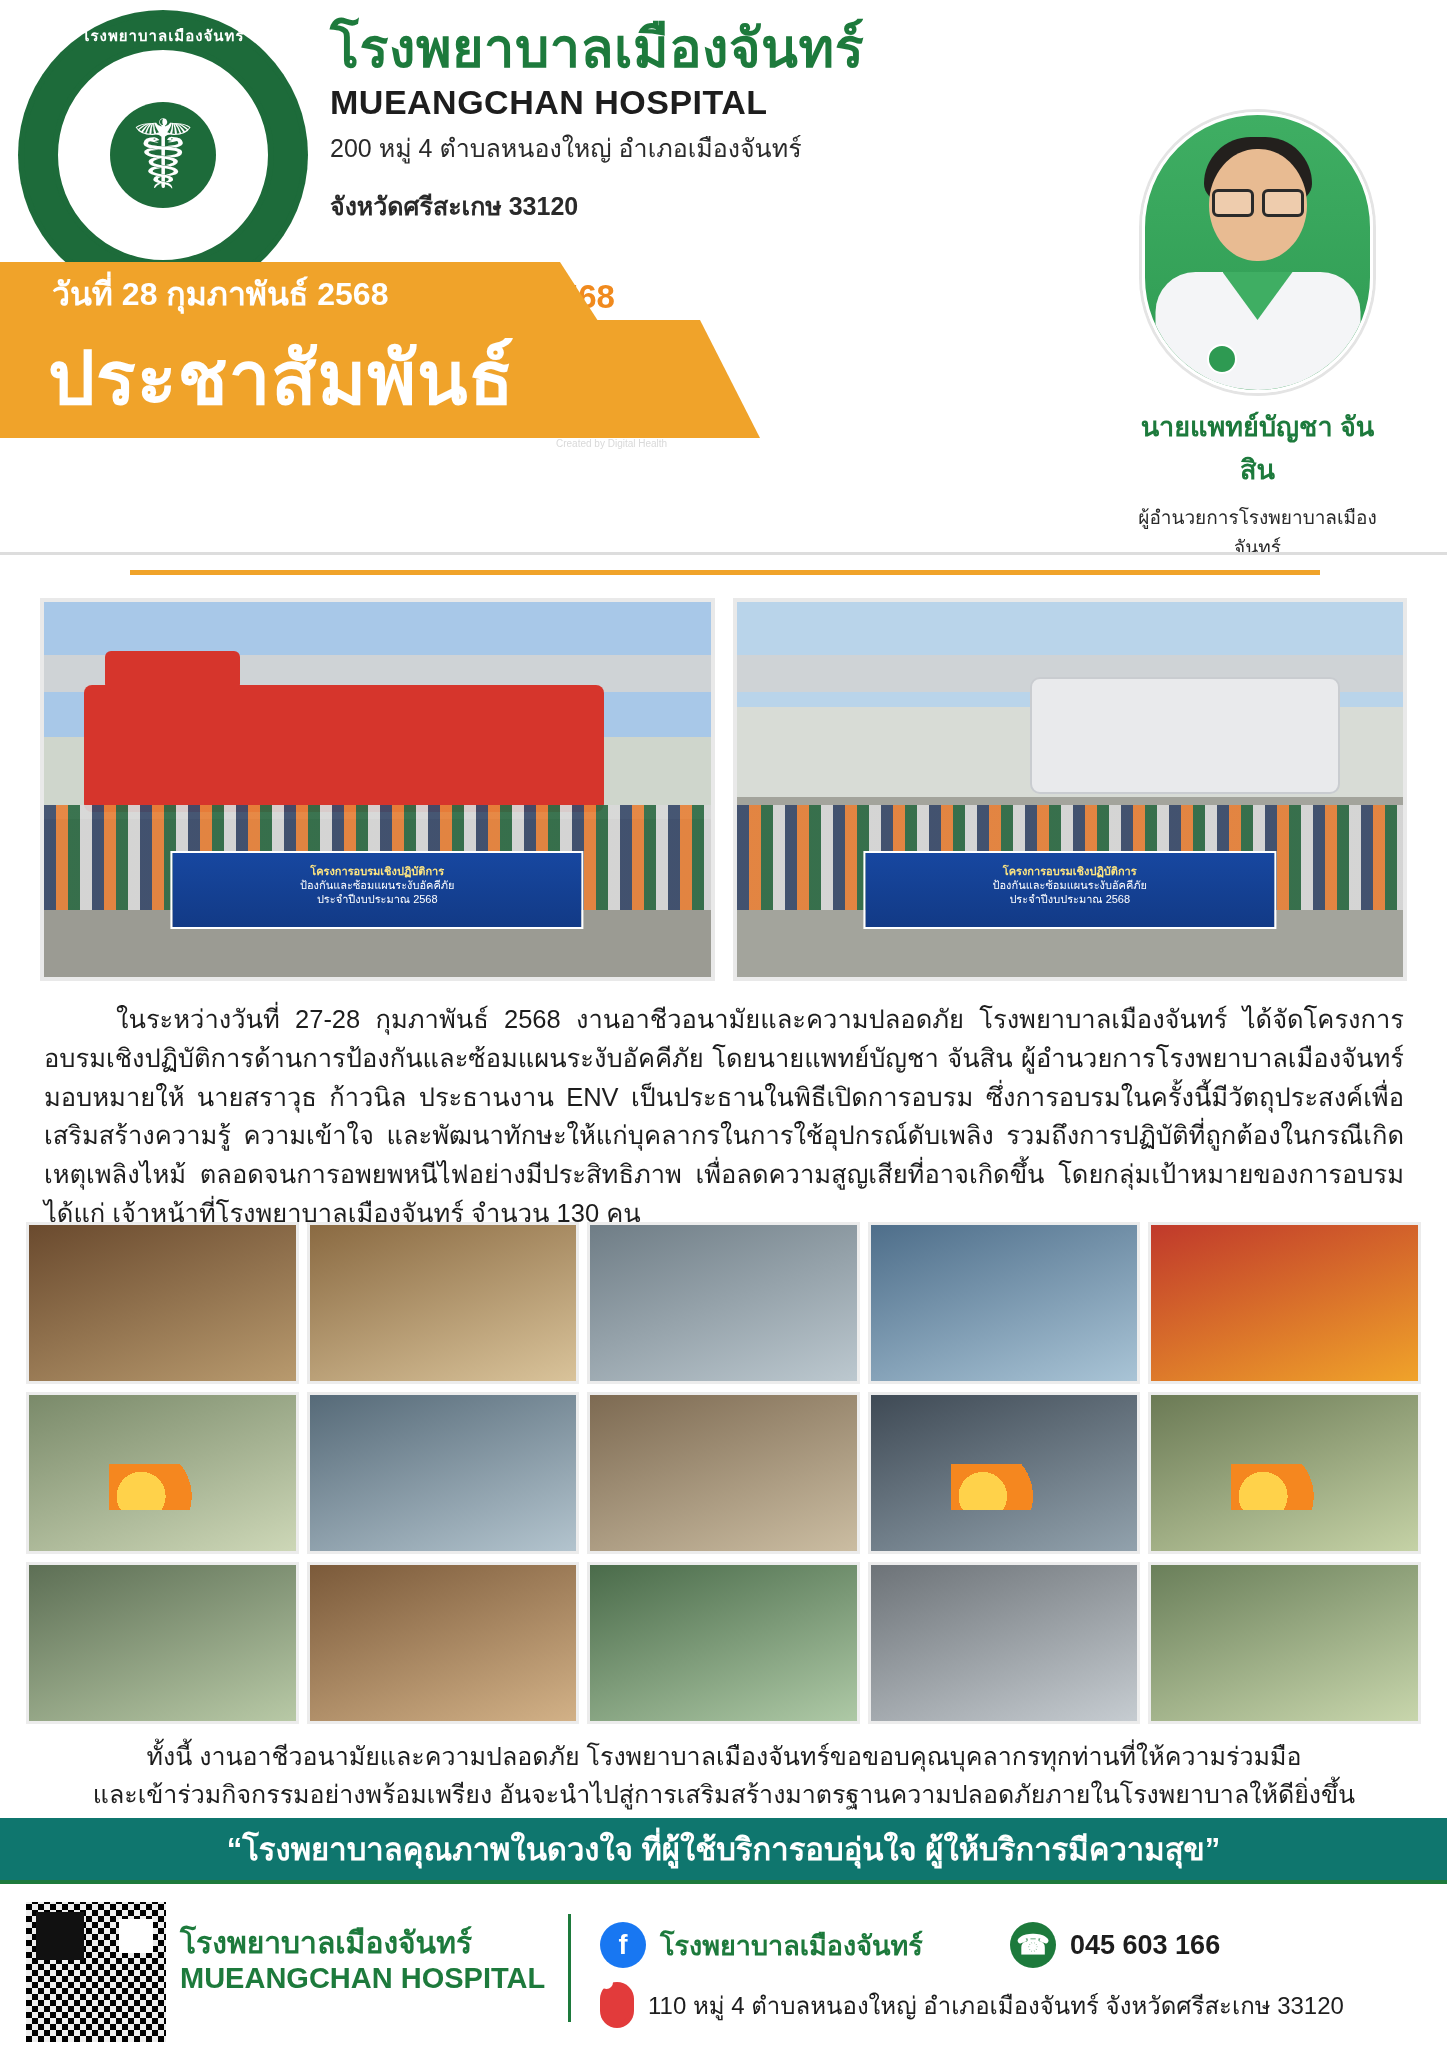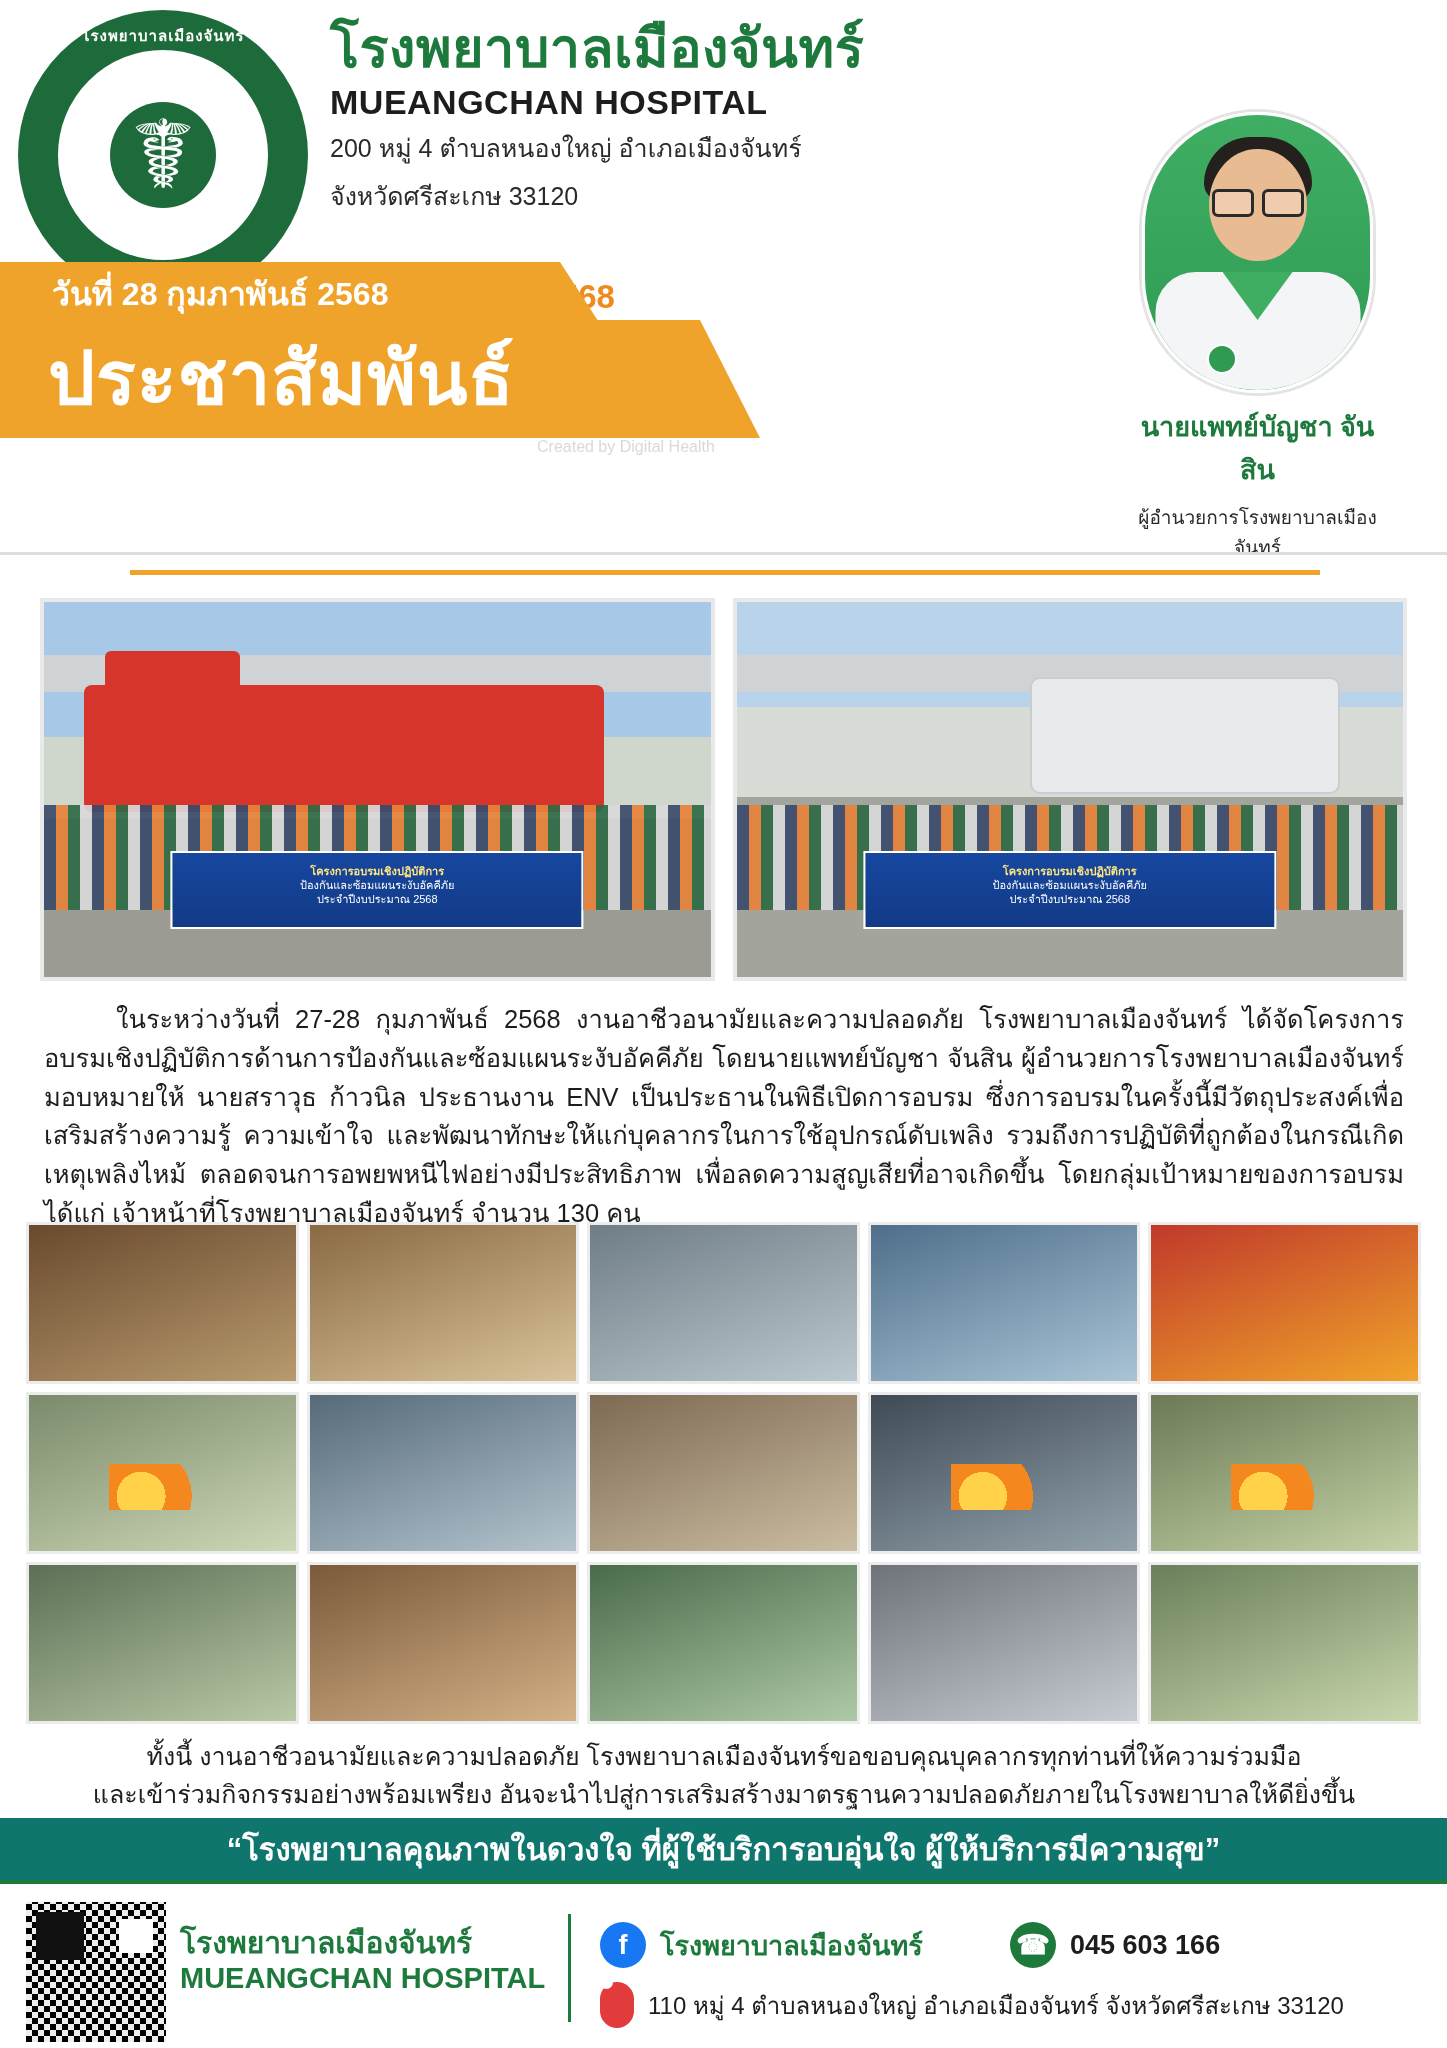--- a/index.html
+++ b/index.html
@@ -47,21 +47,21 @@
 
   .titleblock{position:absolute;left:330px;top:20px;}
   .th-title{
     font-size:54px;font-weight:bold;color:#1d7a3c;line-height:1.05;
     letter-spacing:0.5px;
   }
   .en-title{
     font-size:34px;font-weight:bold;color:#1d1d1d;margin-top:6px;letter-spacing:0.5px;
   }
   .addr1,.addr2{font-size:25px;color:#2a2a2a;margin-top:6px;}
-  .addr2{margin-top:8px;}
+  .addr2{margin-top:18px;font-weight:bold;}
 
   .issue{
     position:absolute;left:382px;top:270px;
     font-size:33px;font-weight:bold;color:#1d7a3c;
   }
   .issue .num{color:#f08a1e;}
 
   
   .director{
     position:absolute;right:62px;top:112px;width:255px;text-align:center;
@@ -120,21 +120,21 @@
   .band-main{
     position:absolute;left:0;top:58px;width:760px;height:118px;background:#f0a32a;
     clip-path:polygon(0 0, 700px 0, 760px 100%, 0 100%);
     display:flex;align-items:center;
   }
   .band-main span{
     color:#ffffff;font-size:74px;font-weight:bold;padding-left:48px;line-height:1;
     letter-spacing:1px;
   }
   .band-credit{
-    position:absolute;left:537px;top:176px;font-size:16px;color:#d9d9d9;
+    position:absolute;left:556px;top:176px;font-size:10px;color:#d9d9d9;
   }
   .hr-green{
     position:absolute;left:0;top:552px;width:1447px;height:3px;background:#dddddd;
   }
   .hr-yellow{
     position:absolute;left:130px;top:570px;width:1190px;height:5px;background:#f0a32a;
   }
 
   
   .tophotos{position:absolute;left:40px;top:598px;width:1367px;height:375px;display:flex;gap:18px;}

